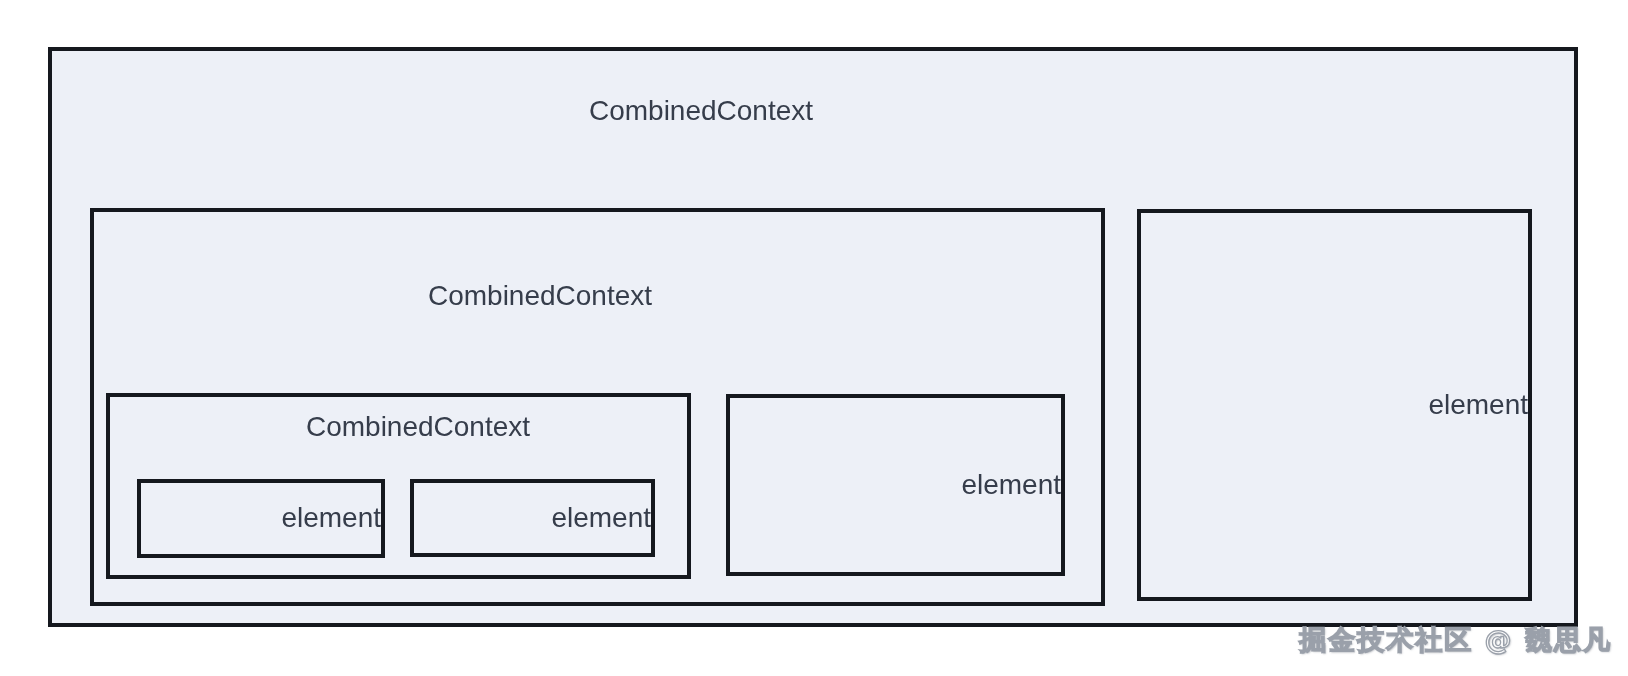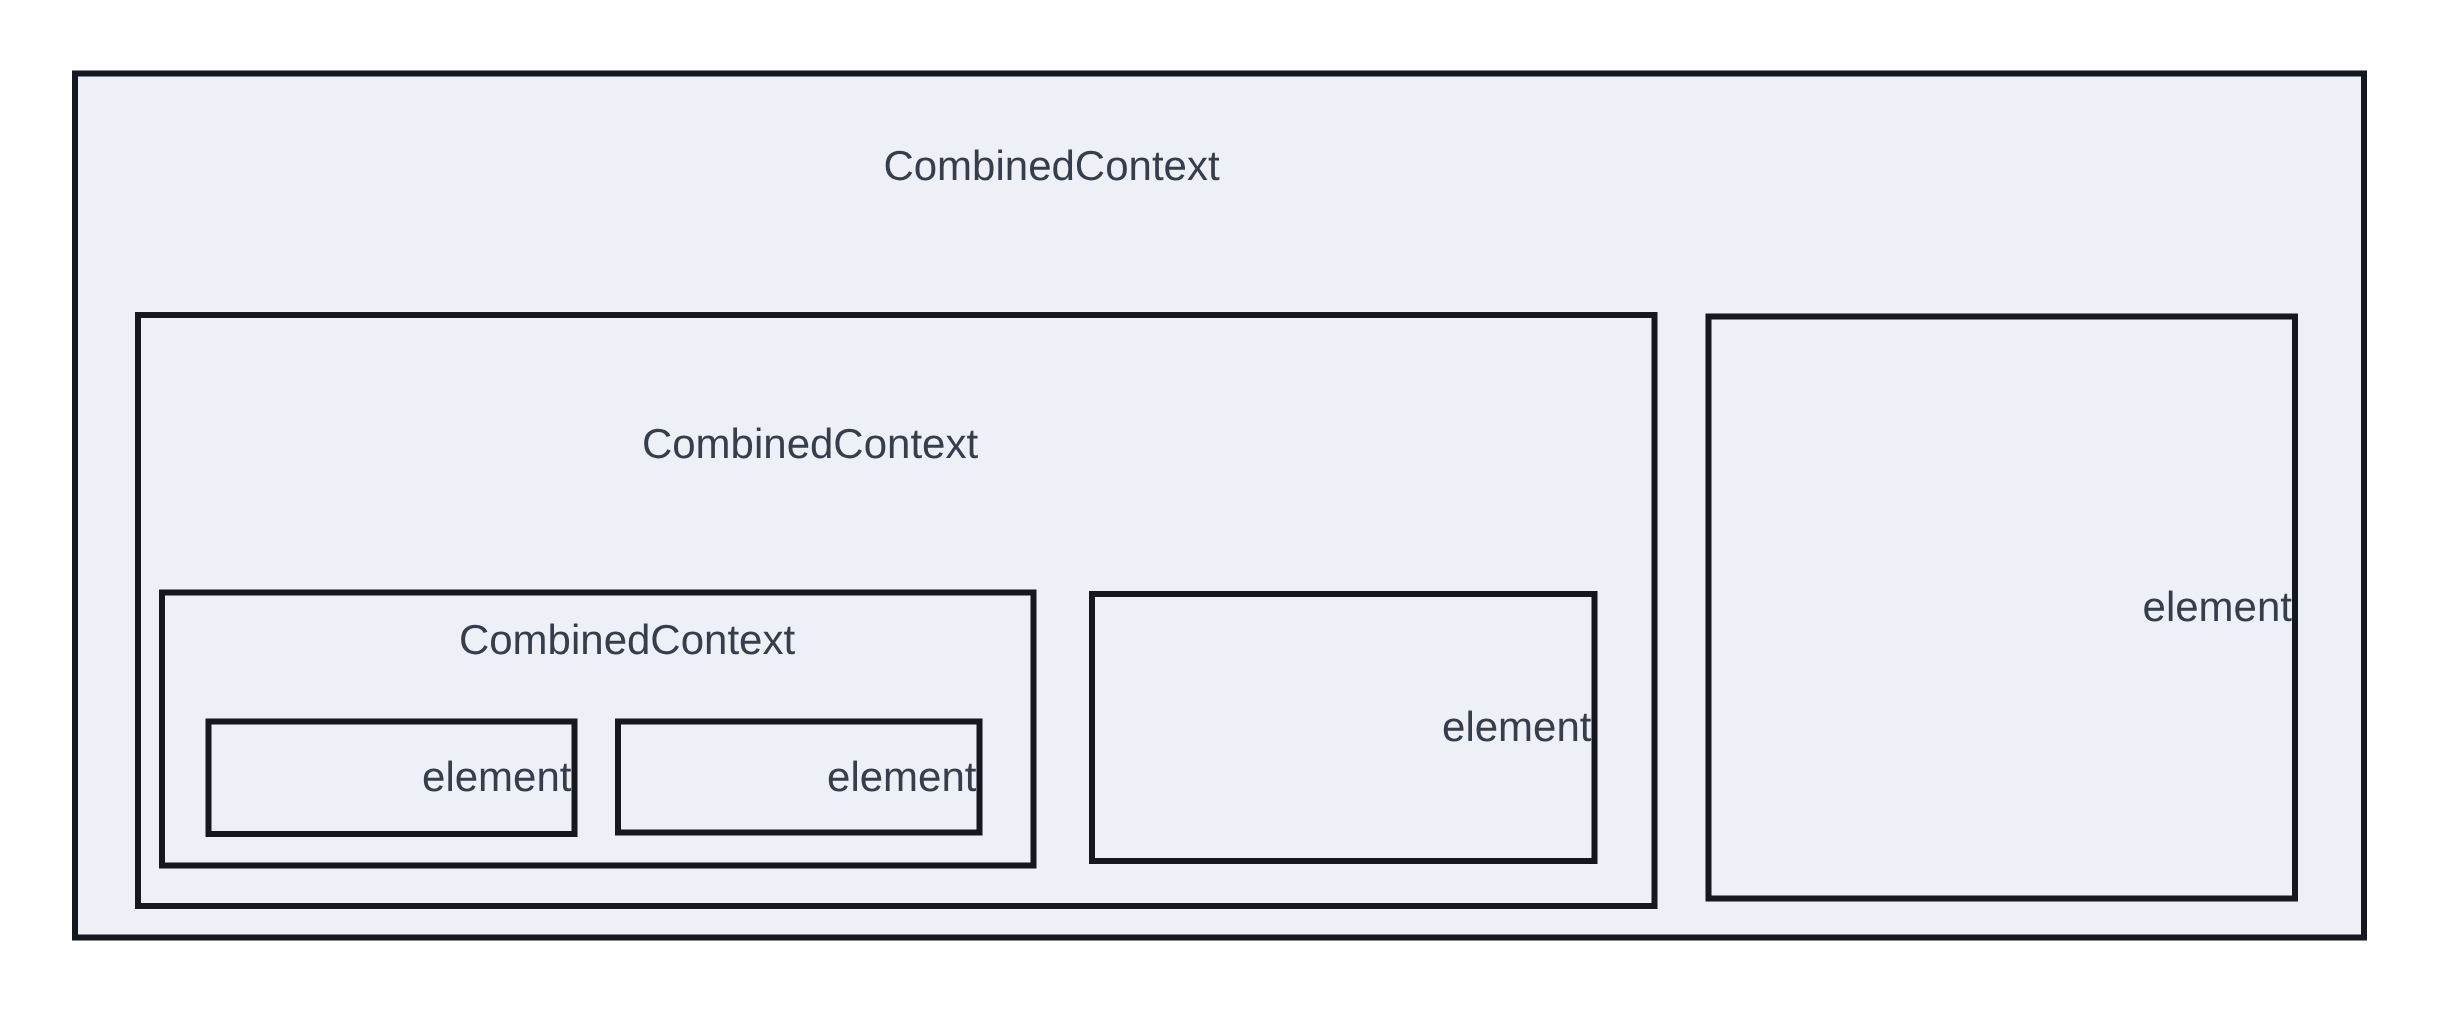--- a/index.html
+++ b/index.html
@@ -103,14 +103,15 @@
       <div class="box element-box middle-el">
         <span class="element-label">element</span>
       </div>
     </div>
 
     <div class="box element-box outer-el">
       <span class="element-label">element</span>
     </div>
   </div>
 
+  <div class="watermark">掘金技术社区 @ 魏思凡</div>
 
 </div>
 
 </body></html>

